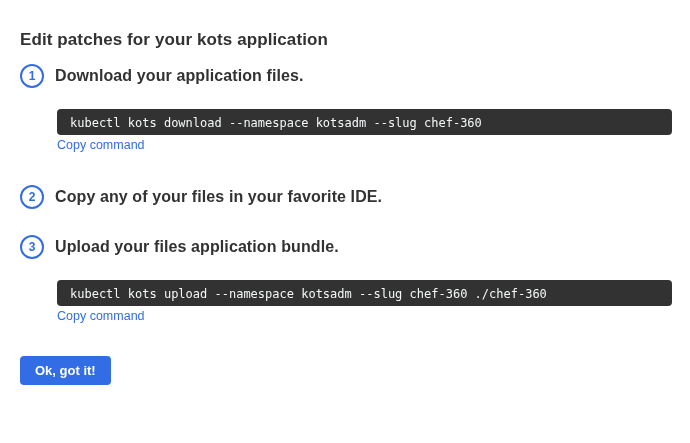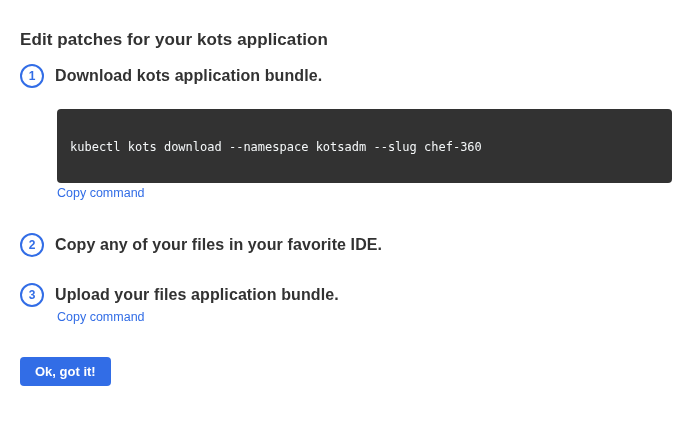--- a/index.html
+++ b/index.html
@@ -50,21 +50,21 @@
     font-size: 16px;
     font-weight: bold;
     color: #323232;
     letter-spacing: 0.1px;
   }
   .code-block {
     margin-left: 37px;
     margin-top: 21px;
     background: #323232;
     border-radius: 4px;
-    padding: 28px 13px;
+    padding: 4px 13px;
   }
   .code-block code {
     font-family: "DejaVu Sans Mono", "Liberation Mono", monospace;
     font-size: 12px;
     line-height: 14px;
     color: #f5f8f9;
     white-space: pre;
   }
   .copy-link {
     display: inline-block;
@@ -94,36 +94,39 @@
 </head>
 <body>
 
 <div class="container">
 
   <h2 class="page-title">Edit patches for your kots application</h2>
 
   
   <div class="step-header first">
     <div class="step-number">1</div>
-    <div class="step-heading">Download kots application bundle.</div>
+    <div class="step-heading">Download your application files.</div>
   </div>
   <div class="code-block">
     <code>kubectl kots download --namespace kotsadm --slug chef-360</code>
   </div>
   <a class="copy-link">Copy command</a>
 
   
   <div class="step-header second">
     <div class="step-number">2</div>
     <div class="step-heading">Copy any of your files in your favorite IDE.</div>
   </div>
 
   
   <div class="step-header third">
     <div class="step-number">3</div>
     <div class="step-heading">Upload your files application bundle.</div>
   </div>
+  <div class="code-block">
+    <code>kubectl kots upload --namespace kotsadm --slug chef-360 ./chef-360</code>
+  </div>
   <a class="copy-link">Copy command</a>
 
   <br>
   <button class="ok-button">Ok, got it!</button>
 
 </div>
 
 </body></html>

